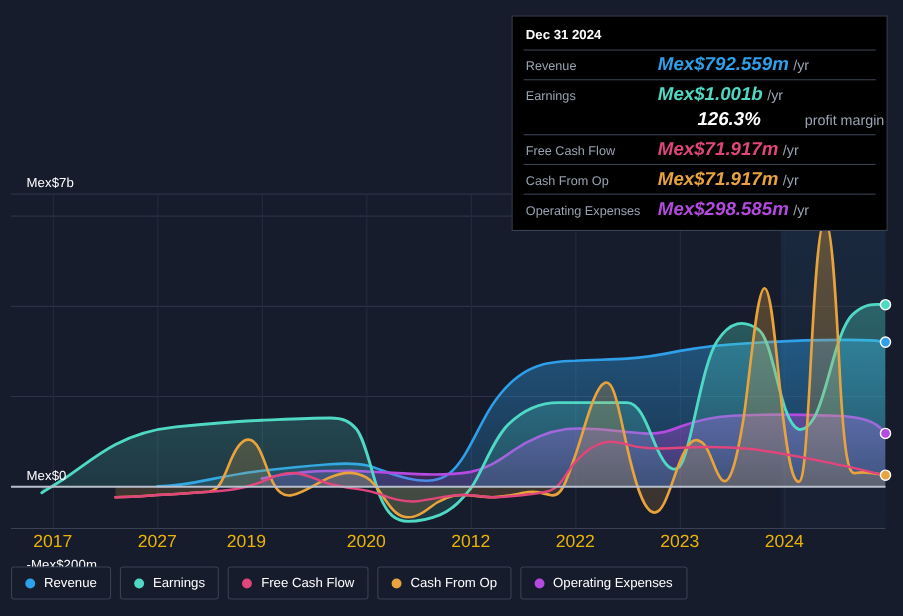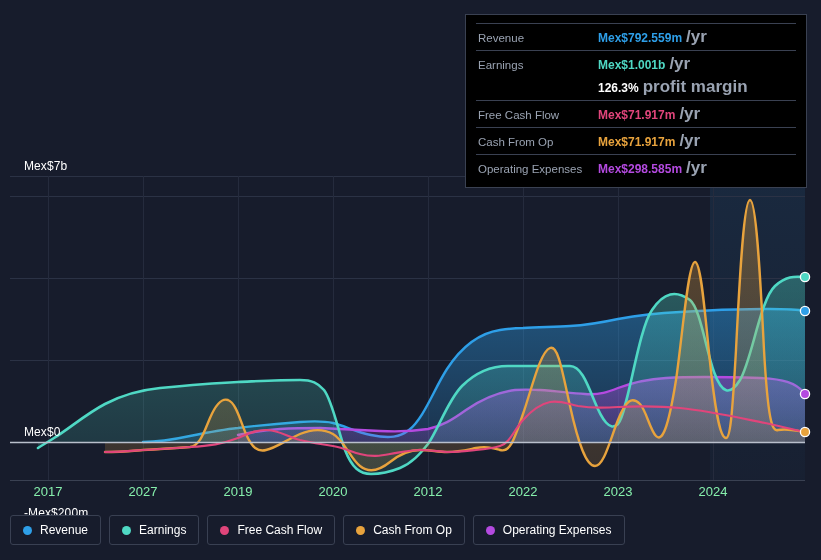--- a/index.html
+++ b/index.html
@@ -32,22 +32,22 @@
     white-space: nowrap;
     letter-spacing: .1px;
   }
   #y-label-top   { left: 24px; top: 159px; }
   #y-label-zero  { left: 24px; top: 425px; }
   #y-label-neg   { left: 24px; top: 458px; margin-top: 48px; }
 
   .x-tick {
     position: absolute;
     top: 484px;
-    color: #86efac;
-    font-size: 13px;
+    color: #eab308;
+    font-size: 16px;
     transform: translateX(-50%);
     white-space: nowrap;
   }
 
   
   #tooltip {
     position: absolute;
     left: 465px; top: 14px;
     width: 342px;
     background: #000000;
@@ -60,37 +60,38 @@
     font-weight: bold;
     padding: 1px 0 7px 2px;
   }
   .tt-row {
     display: flex;
     align-items: baseline;
     border-top: 1px solid #3a4152;
     padding: 3px 0 3px 2px;
     min-height: 17px;
   }
-  .tt-row.no-rule { border-top: none; padding-top: 0; }
+  .tt-row.no-rule { border-top: none; padding-top: 0; gap: 36px; }
   .tt-name {
     color: #9aa3b2;
     font-size: 11.5px;
     width: 120px;
     flex: 0 0 120px;
     white-space: nowrap;
   }
   .tt-val {
-    font-size: 12px;
+    font-size: 17px;
     font-weight: bold;
     white-space: nowrap;
+    font-style: italic;
   }
   .tt-unit {
     color: #9aa3b2;
-    font-size: 17px;
-    font-weight: bold;
+    font-size: 13px;
+    font-weight: normal;
     margin-left: 4px;
     white-space: nowrap;
   }
 
   
   #legend {
     position: absolute;
     left: 10px; top: 515px;
     display: flex;
     gap: 8px;
@@ -280,30 +281,31 @@
       </g>
     </svg>
 
     <div class="axis-label" id="y-label-top">Mex$7b</div>
     <div class="axis-label" id="y-label-zero">Mex$0</div>
     <div class="axis-label" id="y-label-neg">-Mex$200m</div>
 
     <div id="x-ticks">
         <div class="x-tick" style="left: 48px;">2017</div>
         <div class="x-tick" style="left: 143px;">2027</div>
-        <div class="x-tick" style="left: 238px;">2019</div>
+        <div class="x-tick" style="left: 224px;">2019</div>
         <div class="x-tick" style="left: 333px;">2020</div>
         <div class="x-tick" style="left: 428px;">2012</div>
         <div class="x-tick" style="left: 523px;">2022</div>
         <div class="x-tick" style="left: 618px; text-align: right;">2023</div>
         <div class="x-tick" style="left: 713px;">2024</div>
       </div>
   </div>
 
   <div id="tooltip">
+    <div id="tooltip-date">Dec 31 2024</div>
     <div id="tooltip-rows">
         <div class="tt-row">
           <div class="tt-name">Revenue</div>
           <div class="tt-val" style="color: rgb(46, 159, 232);">Mex$792.559m</div>
           <span class="tt-unit">/yr</span>
         </div>
         <div class="tt-row">
           <div class="tt-name">Earnings</div>
           <div class="tt-val" style="color: rgb(79, 216, 196);">Mex$1.001b</div>
           <span class="tt-unit">/yr</span>

